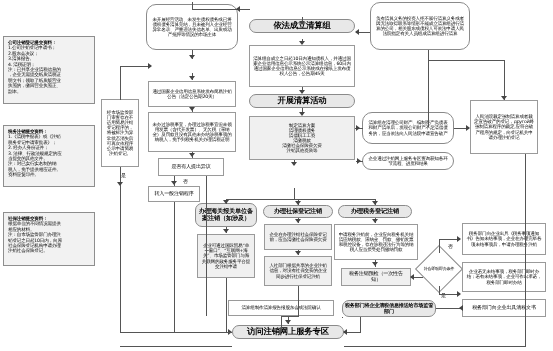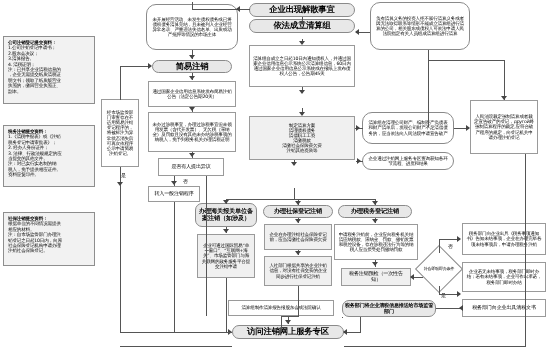--- a/index.html
+++ b/index.html
@@ -132,50 +132,47 @@
   <div class="panel f45" style="left:3px;top:212px;width:92px;height:54px;">
     <span class="t">社保注销提交资料：</span>
     <span class="l">根据单位的不同情况需提供</span>
     <span class="l">相应的材料。</span>
     <span class="l">注：自市场监管部门办理注</span>
     <span class="l">销登记之日起10日内，向原</span>
     <span class="l">社会保险登记机构申请办理</span>
     <span class="l">注销社会保险登记。</span>
   </div>
 
-  <div class="node pill f8" style="left:249px;top:3px;width:106px;height:14px;">
-    <span>企业出现解散事宜</span>
-  </div>
 
   <div class="node pill f8" style="left:249px;top:19px;width:106px;height:14px;">
     <span>依法成立清算组</span>
   </div>
 
   <div class="node rect f45" style="left:249px;top:45px;width:106px;height:42px;padding:1px 2px;">
     <span>清算组自成立之日起10日内通知债权人，并通过国家企业信用信息公示系统公示清算组信息，60日内通过国家企业信用信息公示系统或在报纸上发布债权人公告，公告期45天</span>
   </div>
 
+  <div class="node pill f8" style="left:249px;top:94px;width:106px;height:14px;">
+    <span>开展清算活动</span>
+  </div>
 
   <div class="node rect-g f45" style="left:249px;top:116px;width:106px;height:44px;padding:1px 2px;white-space:pre-line;">
     <span>制定清算方案
 清理债权债务
 清偿职工工资
 清缴税款
 清缴社会保险费欠费
 注销其他资质等</span>
   </div>
 
 
   <div class="node callout f45" style="left:146px;top:4px;width:92px;height:46px;padding:1px 3px;">
     <span>未开展经营活动、未发生债权债务或已将债权债务清算完结，且未被列入企业经营异常名录、严重违法失信名单、出质或动产抵押等情况的市场主体</span>
   </div>
 
-  <div class="node pill f8" style="left:152px;top:60px;width:80px;height:13px;">
-    <span>简易注销</span>
-  </div>
 
   <div class="node rect f45" style="left:148px;top:81px;width:88px;height:26px;padding:1px 2px;">
     <span>通过国家企业信用信息系统发布简易注销公告（法定公告期20天）</span>
   </div>
 
   <div class="node rect f45" style="left:148px;top:112px;width:88px;height:40px;padding:1px 2px;">
     <span>未办过涉税事宜，办理过涉税事宜但未领用发票（含代开发票）、无欠税（滞纳金）及罚款且没有其他未办结涉税事项的纳税人，免予到税务机关办理清税证明</span>
   </div>
 
   <div class="node rect f45" style="left:101px;top:99px;width:38px;height:68px;padding:1px 2px;">

